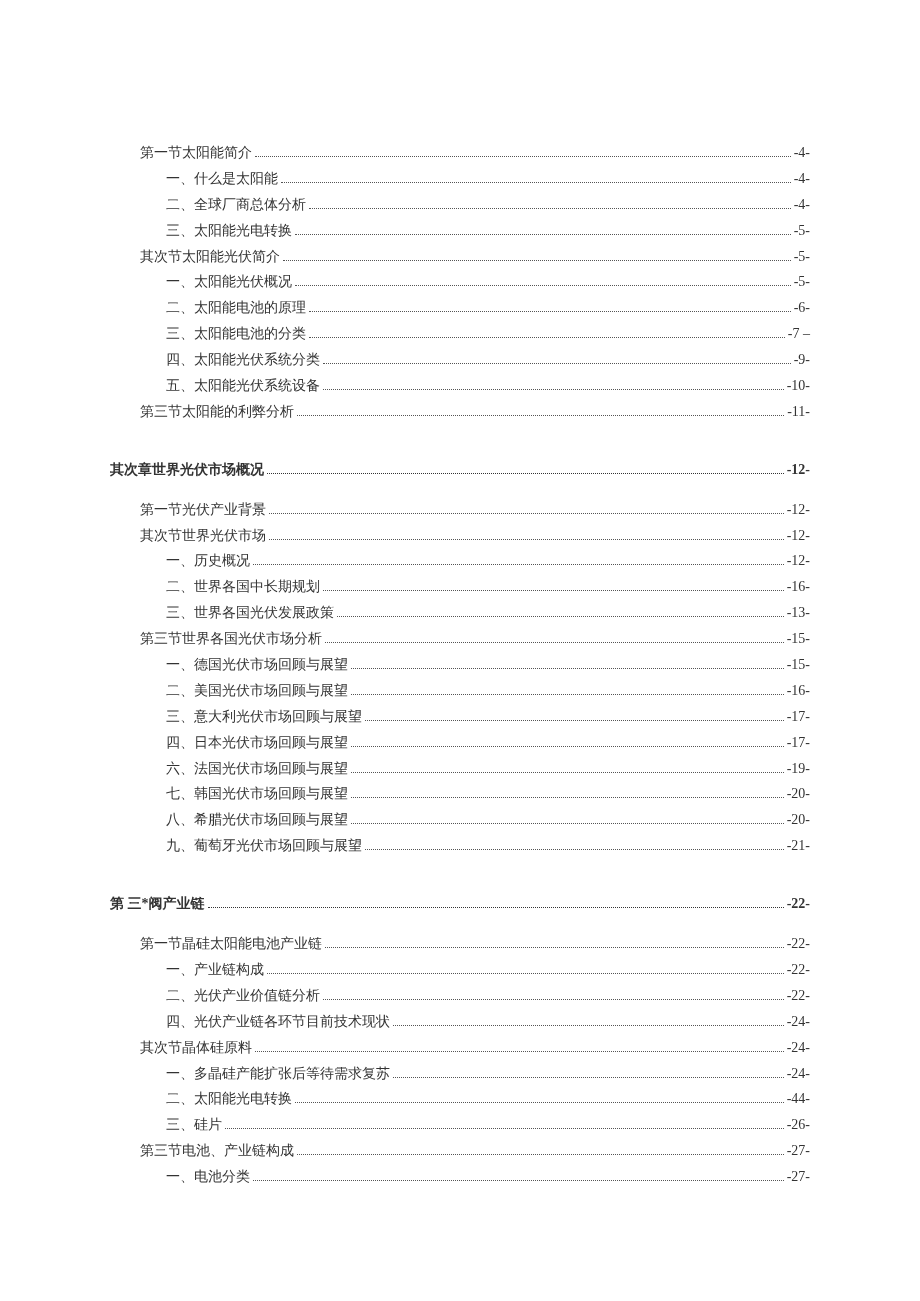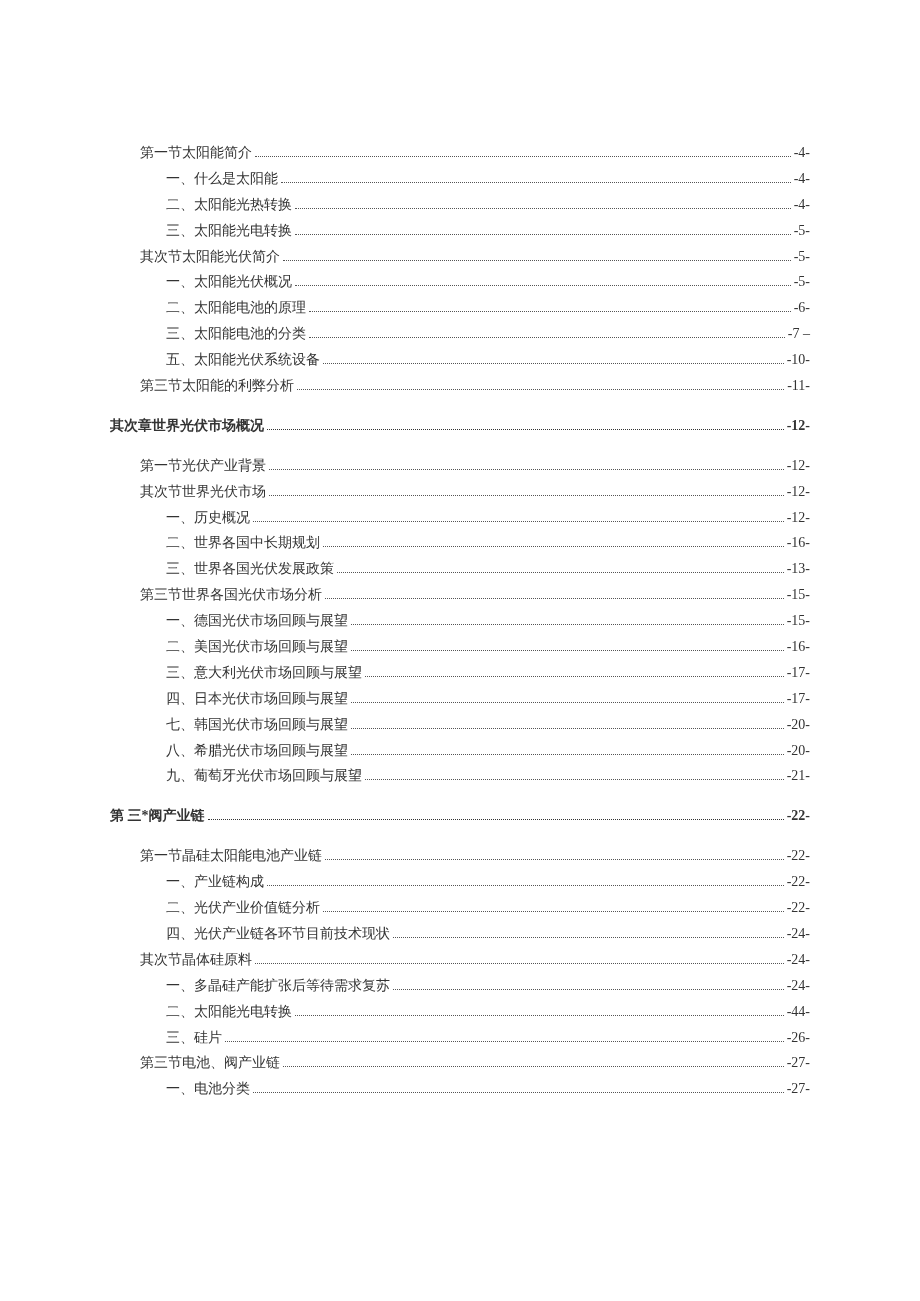--- a/index.html
+++ b/index.html
@@ -31,21 +31,21 @@
     }
     .toc-page {
       flex: 0 0 auto;
     }
     .indent-1 { padding-left: 30px; }
     .indent-2 { padding-left: 56px; }
     .chapter-row {
       display: flex;
       align-items: baseline;
       font-weight: bold;
-      margin-top: 14px;
+      margin-top: 32px;
       margin-bottom: 14px;
       padding-left: 0;
     }
     .chapter-row .toc-dots {
       border-bottom: 1.5px dotted #333;
     }
   </style>
 </head>
 <body>
 
@@ -54,21 +54,21 @@
       <span class="toc-label">第一节太阳能简介</span>
       <span class="toc-dots"></span>
       <span class="toc-page">-4-</span>
     </div>
     <div class="toc-entry indent-2">
       <span class="toc-label">一、什么是太阳能</span>
       <span class="toc-dots"></span>
       <span class="toc-page">-4-</span>
     </div>
     <div class="toc-entry indent-2">
-      <span class="toc-label">二、太阳能光热转换</span>
+      <span class="toc-label">二、全球厂商总体分析</span>
       <span class="toc-dots"></span>
       <span class="toc-page">-4-</span>
     </div>
     <div class="toc-entry indent-2">
       <span class="toc-label">三、太阳能光电转换</span>
       <span class="toc-dots"></span>
       <span class="toc-page">-5-</span>
     </div>
     <div class="toc-entry indent-1">
       <span class="toc-label">其次节太阳能光伏简介</span>
@@ -82,20 +82,25 @@
     </div>
     <div class="toc-entry indent-2">
       <span class="toc-label">二、太阳能电池的原理</span>
       <span class="toc-dots"></span>
       <span class="toc-page">-6-</span>
     </div>
     <div class="toc-entry indent-2">
       <span class="toc-label">三、太阳能电池的分类</span>
       <span class="toc-dots"></span>
       <span class="toc-page">-7 –</span>
+    </div>
+    <div class="toc-entry indent-2">
+      <span class="toc-label">四、太阳能光伏系统分类</span>
+      <span class="toc-dots"></span>
+      <span class="toc-page">-9-</span>
     </div>
     <div class="toc-entry indent-2">
       <span class="toc-label">五、太阳能光伏系统设备</span>
       <span class="toc-dots"></span>
       <span class="toc-page">-10-</span>
     </div>
     <div class="toc-entry indent-1">
       <span class="toc-label">第三节太阳能的利弊分析</span>
       <span class="toc-dots"></span>
       <span class="toc-page">-11-</span>
@@ -149,20 +154,25 @@
       <span class="toc-label">三、意大利光伏市场回顾与展望</span>
       <span class="toc-dots"></span>
       <span class="toc-page">-17-</span>
     </div>
     <div class="toc-entry indent-2">
       <span class="toc-label">四、日本光伏市场回顾与展望</span>
       <span class="toc-dots"></span>
       <span class="toc-page">-17-</span>
     </div>
     <div class="toc-entry indent-2">
+      <span class="toc-label">六、法国光伏市场回顾与展望</span>
+      <span class="toc-dots"></span>
+      <span class="toc-page">-19-</span>
+    </div>
+    <div class="toc-entry indent-2">
       <span class="toc-label">七、韩国光伏市场回顾与展望</span>
       <span class="toc-dots"></span>
       <span class="toc-page">-20-</span>
     </div>
     <div class="toc-entry indent-2">
       <span class="toc-label">八、希腊光伏市场回顾与展望</span>
       <span class="toc-dots"></span>
       <span class="toc-page">-20-</span>
     </div>
     <div class="toc-entry indent-2">
@@ -209,21 +219,21 @@
       <span class="toc-label">二、太阳能光电转换</span>
       <span class="toc-dots"></span>
       <span class="toc-page">-44-</span>
     </div>
     <div class="toc-entry indent-2">
       <span class="toc-label">三、硅片</span>
       <span class="toc-dots"></span>
       <span class="toc-page">-26-</span>
     </div>
     <div class="toc-entry indent-1">
-      <span class="toc-label">第三节电池、阀产业链</span>
+      <span class="toc-label">第三节电池、产业链构成</span>
       <span class="toc-dots"></span>
       <span class="toc-page">-27-</span>
     </div>
     <div class="toc-entry indent-2">
       <span class="toc-label">一、电池分类</span>
       <span class="toc-dots"></span>
       <span class="toc-page">-27-</span>
     </div>
   </div>
 

